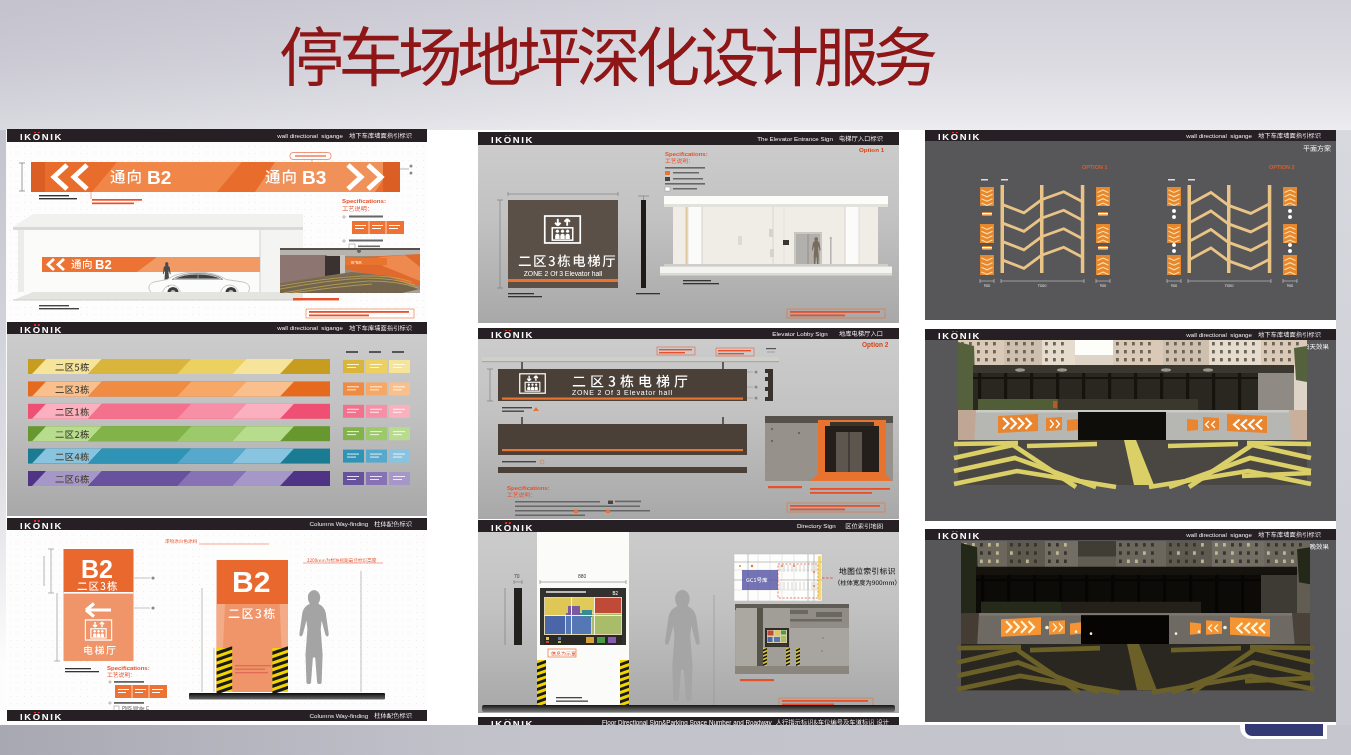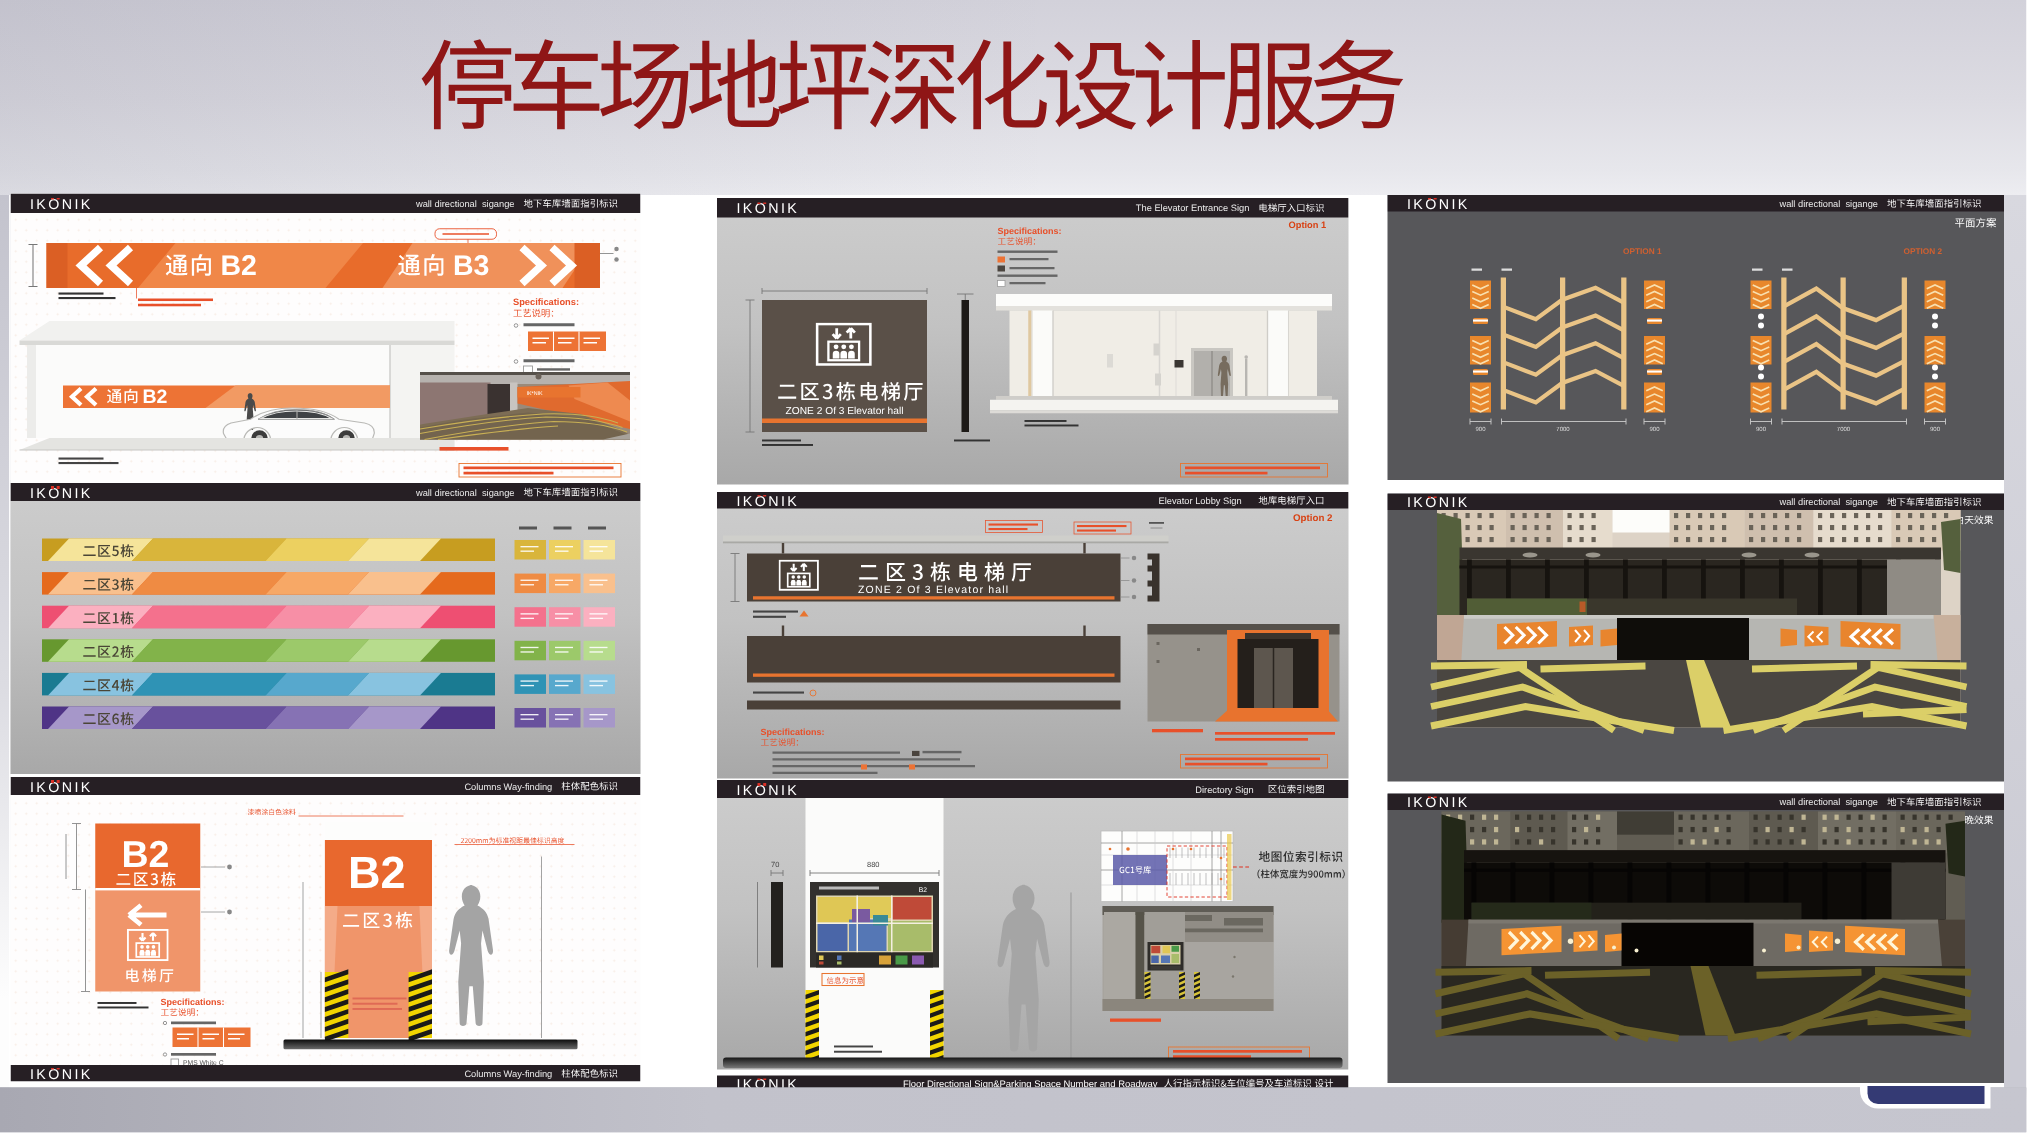--- a/index.html
+++ b/index.html
@@ -1,19 +1,19 @@
 <!DOCTYPE html>
 <html><head><meta charset="utf-8"><style>
 *{margin:0;padding:0;box-sizing:border-box}
 html,body{width:1351px;height:755px;overflow:hidden;font-family:"Liberation Sans",sans-serif}
 body{position:relative;background:#fff}
 .abs{position:absolute}
 .panel{position:absolute;overflow:hidden}
 .ph{position:absolute;left:0;top:0;right:0;background:#261f24;color:#fff}
-.logo{position:absolute;left:13px;font-weight:normal;font-size:9.5px;letter-spacing:1.6px;color:#fff}
+.logo{position:absolute;left:13px;font-weight:bold;font-size:9.5px;letter-spacing:1.6px;color:#fff}
 .lo{position:relative;display:inline-block}
 .lo i{position:absolute;left:1.4px;top:0.6px;width:2px;height:1.6px;background:#d93025;box-shadow:3.8px 0 #d93025}
 svg{display:block}
 </style></head><body>
 <svg width="0" height="0" style="position:absolute">
     <defs>
 <symbol id="elevicon" viewBox="0 0 44 34">
 <rect x="1.2" y="1.2" width="41.6" height="31.6" fill="none" stroke="#fff" stroke-width="2"></rect>
 <path d="M16.5 4.5 v8 M16.5 12.5 l-3.2 -3.4 M16.5 12.5 l3.2 -3.4" stroke="#fff" stroke-width="2.2" fill="none"></path>
 <path d="M27.5 12.5 v-8 M27.5 4.5 l-3.2 3.4 M27.5 4.5 l3.2 3.4" stroke="#fff" stroke-width="2.2" fill="none"></path>

